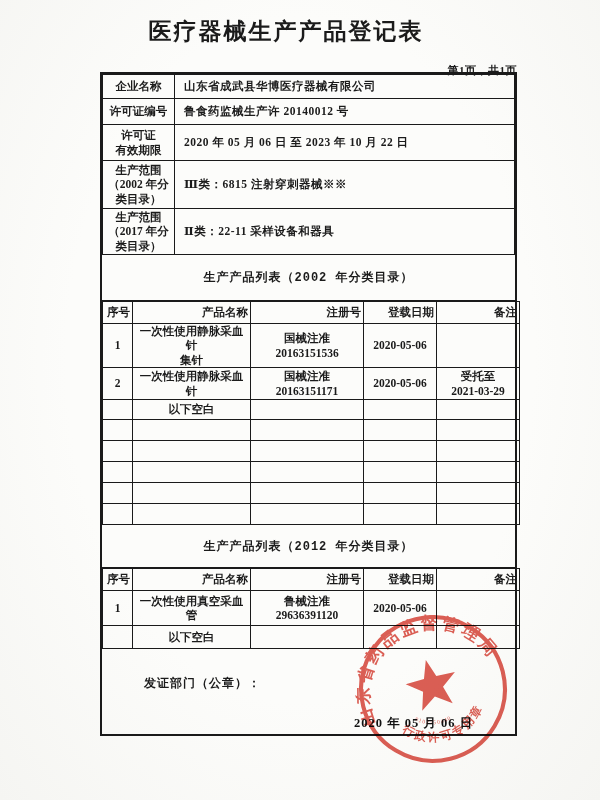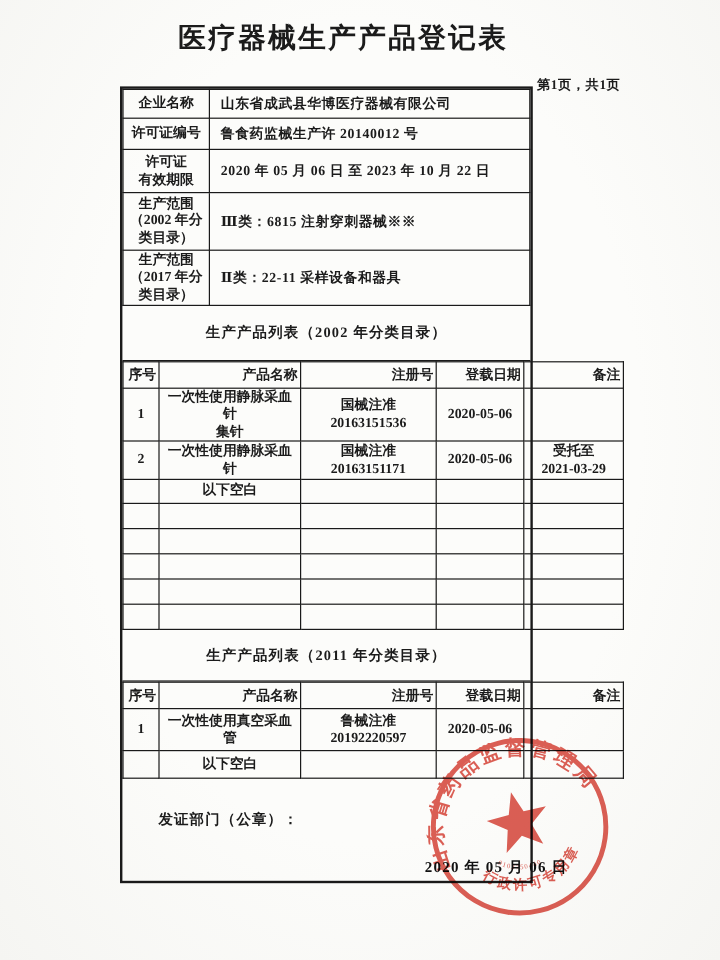--- a/index.html
+++ b/index.html
@@ -15,62 +15,62 @@
   }
   .title{
     position:absolute;top:16px;left:0;width:572px;
     text-align:center;font-size:23px;font-weight:bold;letter-spacing:2px;
   }
   .page-info{
     position:absolute;top:63px;right:83px;
     font-size:11px;font-weight:bold;letter-spacing:0.5px;text-align:center;
   }
   .form{
-    position:absolute;left:100px;top:72px;width:344px;height:664px;
+    position:absolute;left:100px;top:72px;width:417px;height:664px;
     border:2px solid #1a1a1a;background:transparent;z-index:1;
     box-sizing:border-box;
   }
   table{border-collapse:collapse;width:100%;table-layout:fixed;}
   td,th{
     border:1.5px solid #1a1a1a;
     font-size:11.5px;font-weight:bold;
     padding:0 2px;box-sizing:border-box;
     overflow:hidden;
   }
   
   .info td.lbl{width:72px;text-align:center;white-space:pre-line;line-height:1.25;}
   .info td.val{text-align:left;padding-left:9px;letter-spacing:0.5px;margin-left:21px;}
   .info tr.r1{height:24px}.info tr.r2{height:26px}.info tr.r3{height:36px}
   .info tr.r4{height:48px}.info tr.r5{height:46px}
   
   .section-title{
     display:flex;align-items:center;justify-content:center;
     border-bottom:1.5px solid #1a1a1a;
-    font-size:12px;font-weight:bold;letter-spacing:1px;
+    font-size:12px;font-weight:bold;letter-spacing:1px;font-family:Liberation Mono, monospace;
   }
   .st1{height:45px}.st2{height:42px}
   
   .products th{text-align:right;}
   .products td{text-align:center;white-space:pre-line;line-height:1.25;}
   .products col.c-no{width:30px}
   .products col.c-name{width:118px}
   .products col.c-reg{width:113px}
   .products col.c-date{width:73px}
   .products col.c-note{width:83px}
   .t2002 tr.hdr{height:22px}
   .t2002 tr.pr{height:32px}
   .t2002 tr.blank-label{height:20px}
   .t2002 tr.empty{height:21px}
   .t2017 tr.hdr{height:22px}
   .t2017 tr.pr{height:35px}
   .t2017 tr.blank-label{height:23px}
   
   .footer{position:relative;height:106px;}
   .dept{
-    position:absolute;left:30px;top:26px;
+    position:absolute;left:42px;top:26px;
     font-size:12px;font-weight:bold;letter-spacing:1px;
   }
   .stamp-date{
     position:absolute;left:252px;top:66px;
     font-size:12.5px;font-weight:bold;letter-spacing:1px;z-index:6;color:#111;
     white-space:nowrap;
   }
   
   .seal{
     position:absolute;left:356px;top:612px;width:154px;height:154px;
@@ -192,21 +192,21 @@
       <tr class="empty">
             <td></td>
             <td></td>
             <td></td>
             <td></td>
             <td></td>
           </tr>
     </tbody>
       </table>
 
-    <div class="section-title st2">生产产品列表（2011 年分类目录）</div>
+    <div class="section-title st2">生产产品列表（2012 年分类目录）</div>
 
     <table class="products t2017">
       <colgroup>
         <col class="c-no">
           <col class="c-name">
           <col class="c-reg">
           <col class="c-date">
           <col class="c-note">
       </colgroup>
       <tbody>
@@ -214,21 +214,21 @@
         <th>序号</th>
         <th>产品名称</th>
         <th>注册号</th>
         <th>登载日期</th>
         <th>备注</th>
       </tr>
       <tr class="pr">
         <td>1</td>
         <td>一次性使用真空采血管</td>
         <td>鲁械注准
-20192220597</td>
+29636391120</td>
         <td>2020-05-06</td>
         <td></td>
       </tr>
       <tr class="blank-label">
         <td></td>
         <td>以下空白</td>
         <td></td>
         <td></td>
         <td></td>
       </tr>

